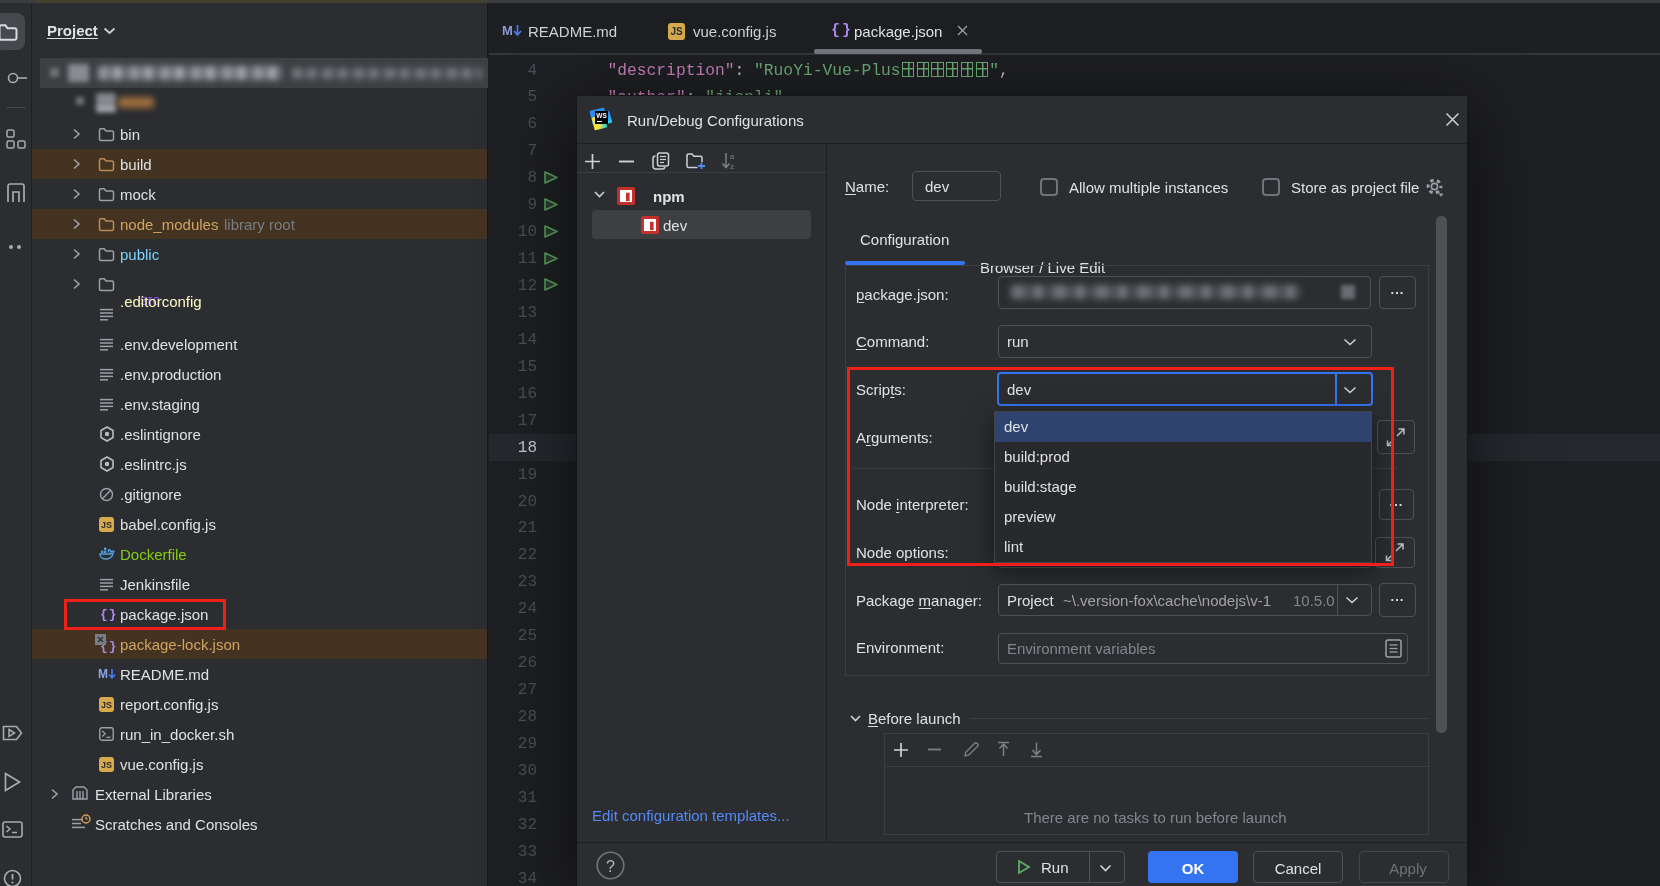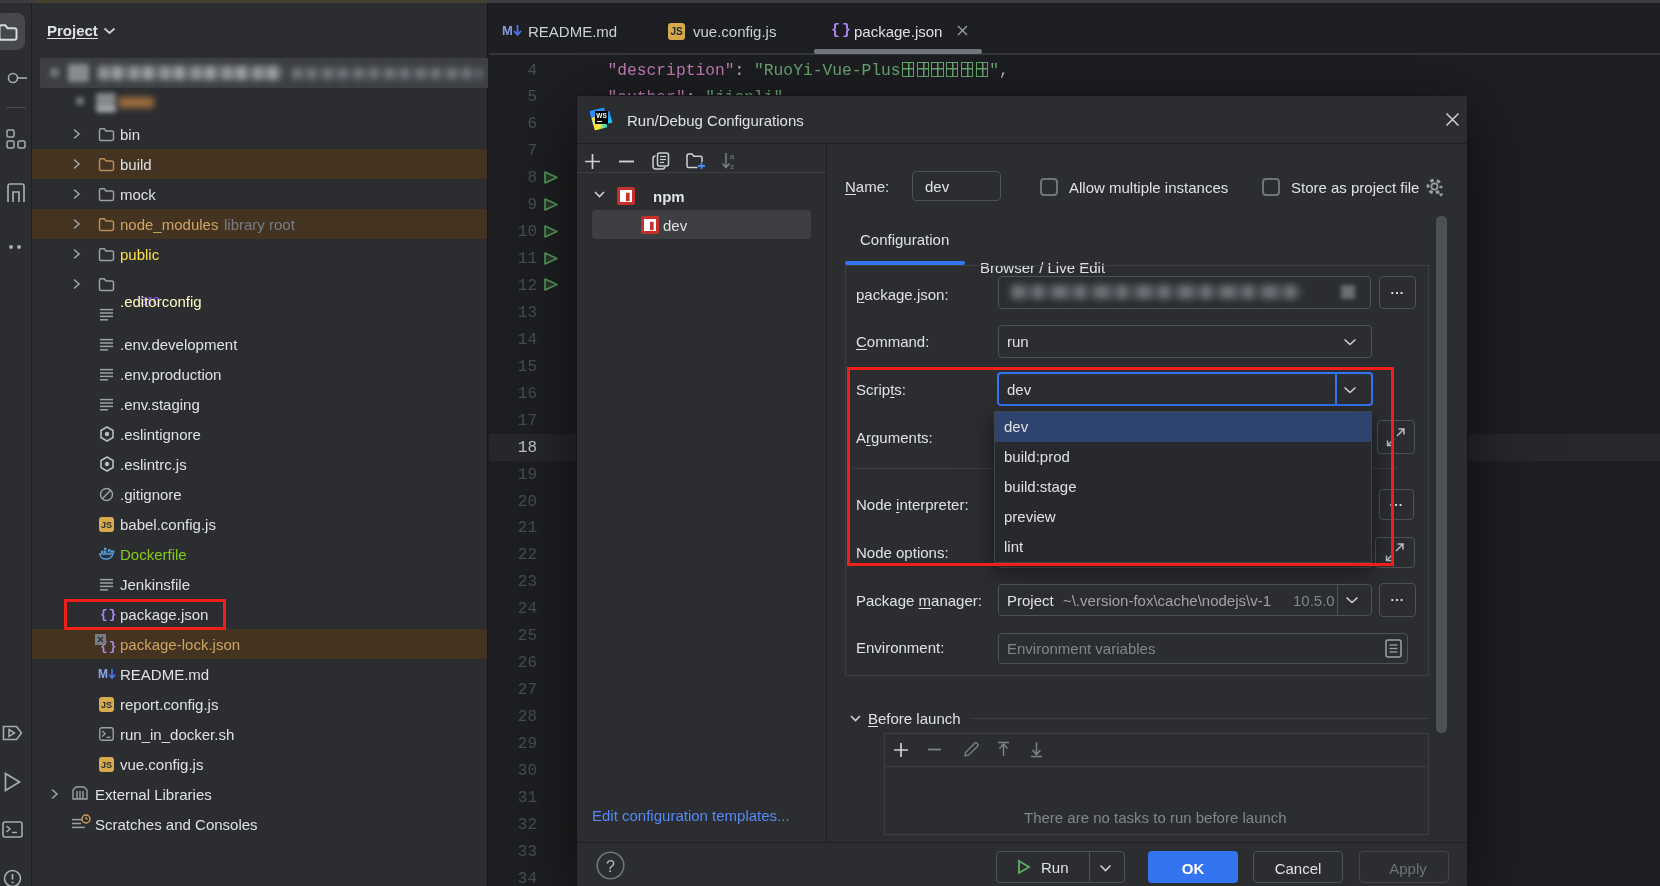--- a/index.html
+++ b/index.html
@@ -108,21 +108,21 @@
       <path d="M1.5 3.5 v8.5 a1.5 1.5 0 0 0 1.5 1.5 h11 a1.5 1.5 0 0 0 1.5 -1.5 v-6.5 a1.5 1.5 0 0 0 -1.5 -1.5 h-6 l-1.8 -2.3 h-3.2 a1.5 1.5 0 0 0 -1.5 1.5z" fill="none" stroke="#bd8a58" stroke-width="1.5"></path>
     </svg>
     <div class="ab t15" style="left:120px;top:217px;color:#cfa464;">node_modules</div>
     <div class="ab t15" style="left:224px;top:217px;color:#797d84;">library root</div>
 <svg class="ab" style="left:72px;top:248px;" width="9" height="12" viewBox="0 0 9 12">
       <path d="M2 1.5 l5 4.5 -5 4.5" fill="none" stroke="#9da0a8" stroke-width="1.6"></path>
     </svg>
     <svg class="ab" style="left:98px;top:247px;" width="17" height="15" viewBox="0 0 17 15">
       <path d="M1.5 3.5 v8.5 a1.5 1.5 0 0 0 1.5 1.5 h11 a1.5 1.5 0 0 0 1.5 -1.5 v-6.5 a1.5 1.5 0 0 0 -1.5 -1.5 h-6 l-1.8 -2.3 h-3.2 a1.5 1.5 0 0 0 -1.5 1.5z" fill="none" stroke="#9da0a8" stroke-width="1.5"></path>
     </svg>
-    <div class="ab t15" style="left:120px;top:247px;color:#fde047;">public</div>
+    <div class="ab t15" style="left:120px;top:247px;color:#7dd3fc;">public</div>
 <svg class="ab" style="left:72px;top:278px;" width="9" height="12" viewBox="0 0 9 12">
       <path d="M2 1.5 l5 4.5 -5 4.5" fill="none" stroke="#9da0a8" stroke-width="1.6"></path>
     </svg>
     <svg class="ab" style="left:98px;top:277px;" width="17" height="15" viewBox="0 0 17 15">
       <path d="M1.5 3.5 v8.5 a1.5 1.5 0 0 0 1.5 1.5 h11 a1.5 1.5 0 0 0 1.5 -1.5 v-6.5 a1.5 1.5 0 0 0 -1.5 -1.5 h-6 l-1.8 -2.3 h-3.2 a1.5 1.5 0 0 0 -1.5 1.5z" fill="none" stroke="#9da0a8" stroke-width="1.5"></path>
     </svg>
     <div class="ab t15" style="left:120px;top:292px;color:#8b5cf6;margin-left:20px;">src</div>
 <svg class="ab" style="left:99px;top:308px;" width="15" height="13" viewBox="0 0 15 13">
       <g stroke="#9da0a8" stroke-width="1.5">
         <line x1="1" y1="1.6" x2="14" y2="1.6"></line>

